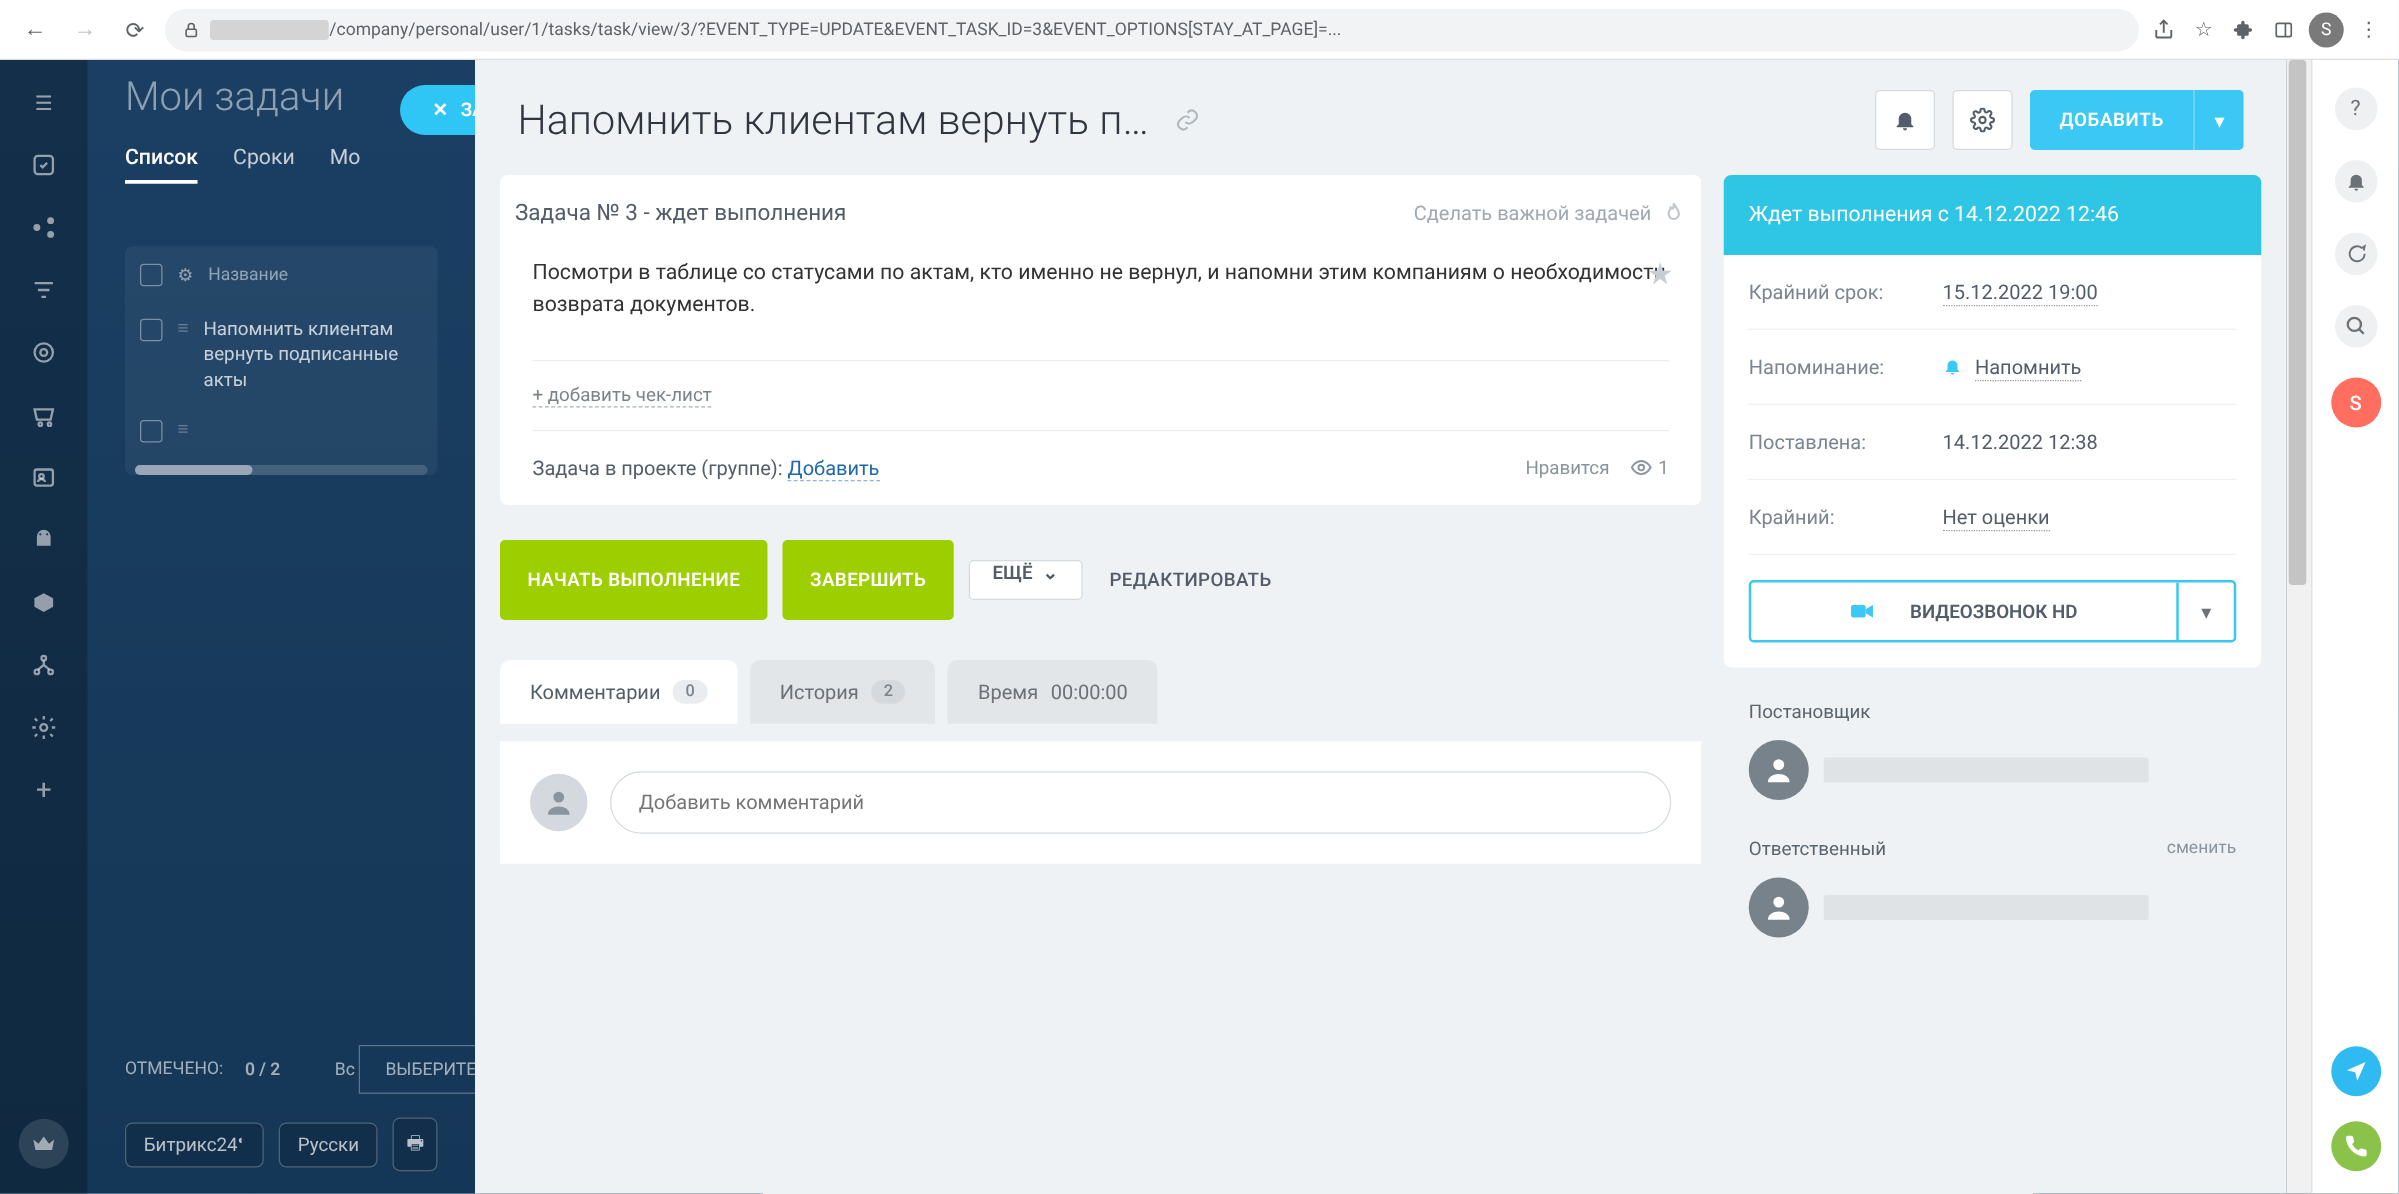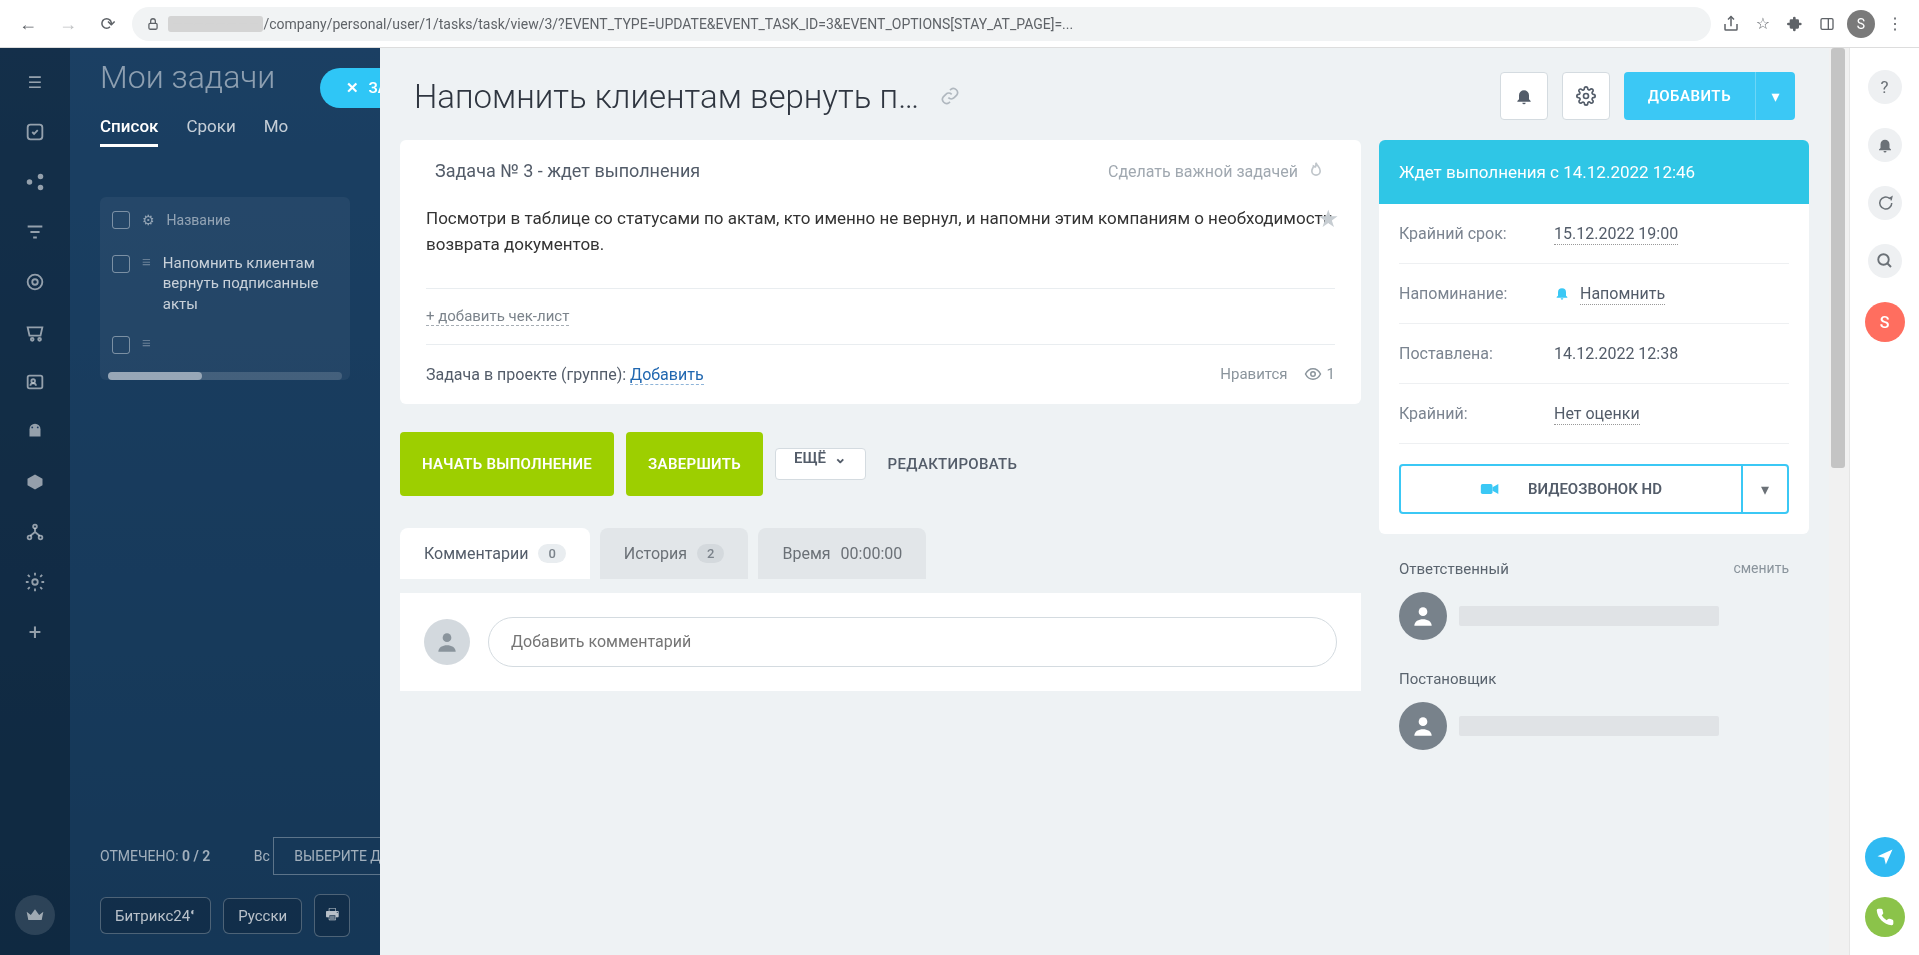--- a/index.html
+++ b/index.html
@@ -61,21 +61,21 @@
 .modal-title { font-size: 33px; font-weight: 300; color: #2f3640; flex:1; white-space:nowrap; overflow:hidden; text-overflow:ellipsis;}
 .head-btn { width:48px; height:48px; border:1px solid #d4dbe0; background:#fff; border-radius:4px; display:flex; align-items:center; justify-content:center; color:#535c69; cursor:pointer;}
 .add-btn { background:#3bc8f5; color:#fff; border:none; height:48px; padding:0 24px; border-radius:4px 0 0 4px; font-size:15px; font-weight:600; letter-spacing:0.5px;}
 .add-btn-drop { background:#3bc8f5; border-left:1px solid rgba(255,255,255,0.25); height:48px; width:40px; border-radius:0 4px 4px 0; display:flex; align-items:center; justify-content:center; color:#fff;}
 
 .modal-body { flex:1; display:flex; gap:18px; padding: 6px 20px 0 20px; overflow:hidden;}
 .col-main { flex:1; display:flex; flex-direction:column; gap:14px; overflow:hidden;}
 .col-side { width: 430px; display:flex; flex-direction:column; gap:0;}
 
 .card { background:#fff; border-radius:6px; }
-.task-top { padding: 20px 35px; display:flex; justify-content:space-between; align-items:flex-end; color:#535c69; font-size:18px;}
+.task-top { padding: 20px 12px; display:flex; justify-content:space-between; align-items:center; color:#535c69; font-size:18px;}
 .make-important { color: #a0a8b0; font-size:16px; display:flex; gap:8px; align-items:center; cursor:pointer;}
 .task-desc { padding: 4px 26px 30px 26px; font-size: 17px; line-height:1.55; color:#333; position:relative;}
 .star-outline { position:absolute; right:22px; top:0; color:#c7cdd2; font-size:24px; cursor:pointer;}
 .divider { height:1px; background:#e9edf0; margin: 0 26px;}
 .add-checklist { padding: 18px 26px; color:#7b838b; font-size:15px; border-bottom:1px dashed transparent;}
 .add-checklist span { border-bottom:1px dashed #a7aeb5; cursor:pointer;}
 .project-row { padding: 20px 26px; display:flex; justify-content:space-between; align-items:center; font-size:16px; color:#535c69;}
 .link-blue { color:#2067b0; border-bottom:1px dashed #8eb4d9; cursor:pointer;}
 .likes { display:flex; gap:16px; align-items:center; color:#8a949c; font-size:15px;}
 
@@ -268,21 +268,21 @@
             <span class="handle">≡</span>
           </div>
           <div style="height:8px; background:rgba(255,255,255,0.15); border-radius:4px; margin:8px;">
             <div style="width:40%; height:100%; background:rgba(255,255,255,0.45); border-radius:4px;"></div>
           </div>
         </div>
       </div>
 
       <div class="bg-footer">
         <span>ОТМЕЧЕНО:</span>
-        <span style="font-weight:600; margin-left:0;">0 / 2</span>
+        <span style="font-weight:600; margin-left:14px;">0 / 2</span>
         <span style="margin-left:40px;">Вс</span>
         <div class="bg-select-action">
           <span>ВЫБЕРИТЕ ДЕЙСТВИЕ</span>
           <span>▾</span>
         </div>
       </div>
 
       <div class="bg-brand">
         <div class="brand-pill"><span>Битрикс24</span><sup style="font-size:10px;">◐</sup></div>
         <div class="brand-pill">Русски</div>
@@ -429,37 +429,37 @@
               </span>
               <span>ВИДЕОЗВОНОК HD</span>
             </div>
             <div class="video-drop">▾</div>
           </div>
           <div style="height:20px;"></div>
         </div>
 
         <div class="side-section">
           <div class="sec-head">
-            <span>Ответственный</span>
-            <span class="change-link">сменить</span>
+            <span>Постановщик</span>
           </div>
           <div class="person-row">
             <div class="person-avatar">
               <svg width="26" height="26" viewBox="0 0 24 24" fill="#fff">
                   <circle cx="12" cy="8" r="4"></circle>
                   <path d="M4 21c0-4 4-6 8-6s8 2 8 6"></path>
                 </svg>
             </div>
             <div class="person-name-blur"></div>
           </div>
         </div>
 
         <div class="side-section">
           <div class="sec-head">
-            <span>Постановщик</span>
+            <span>Ответственный</span>
+            <span class="change-link">сменить</span>
           </div>
           <div class="person-row">
             <div class="person-avatar">
               <svg width="26" height="26" viewBox="0 0 24 24" fill="#fff">
                   <circle cx="12" cy="8" r="4"></circle>
                   <path d="M4 21c0-4 4-6 8-6s8 2 8 6"></path>
                 </svg>
             </div>
             <div class="person-name-blur"></div>
           </div>

